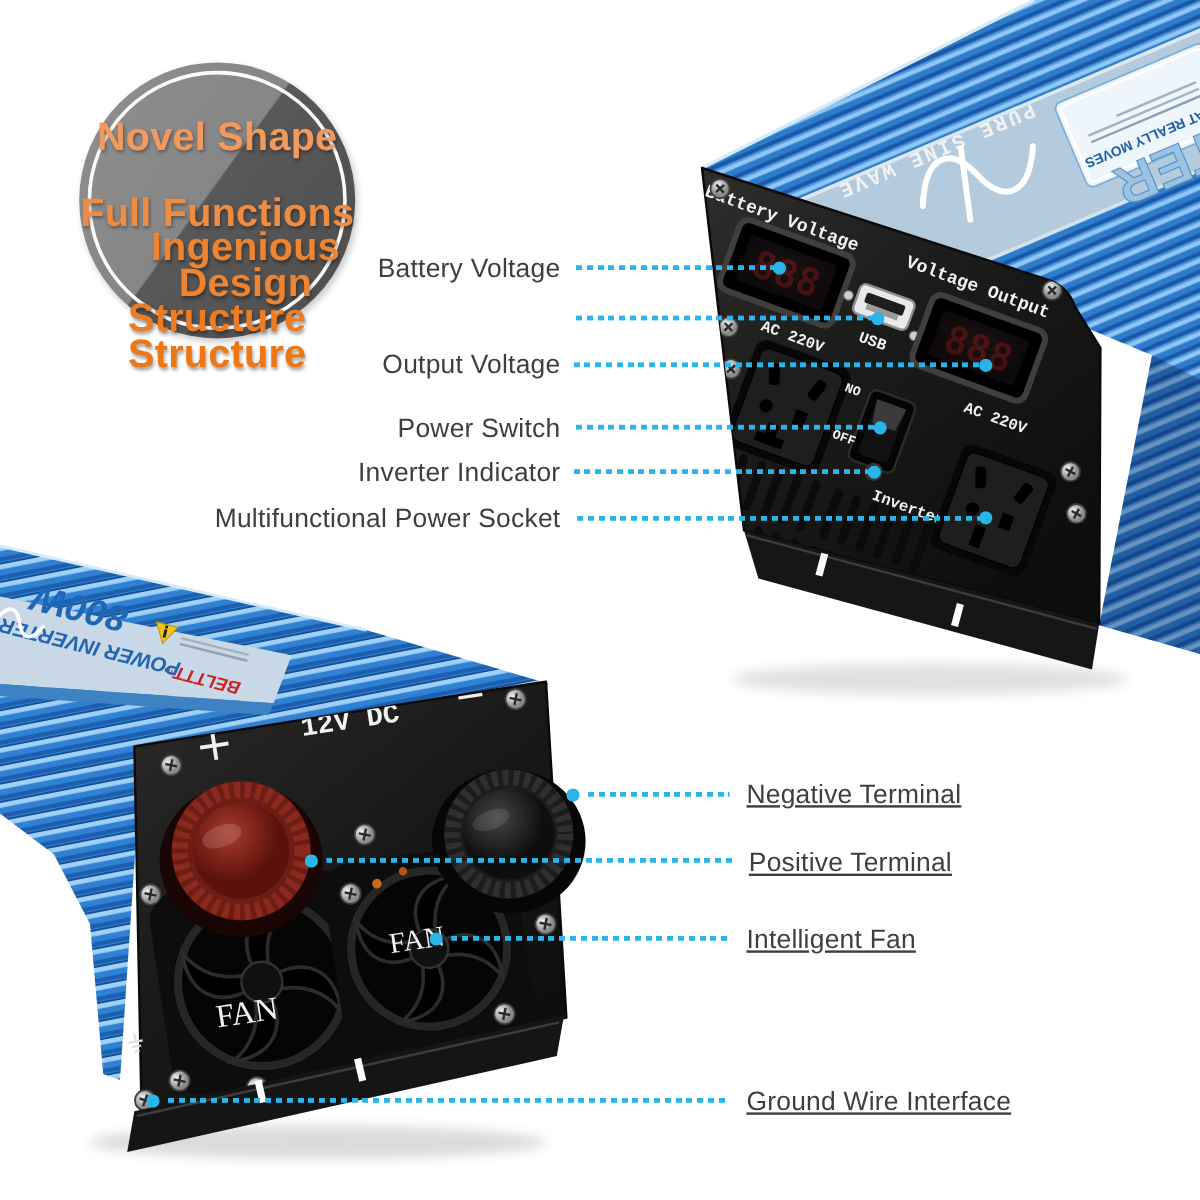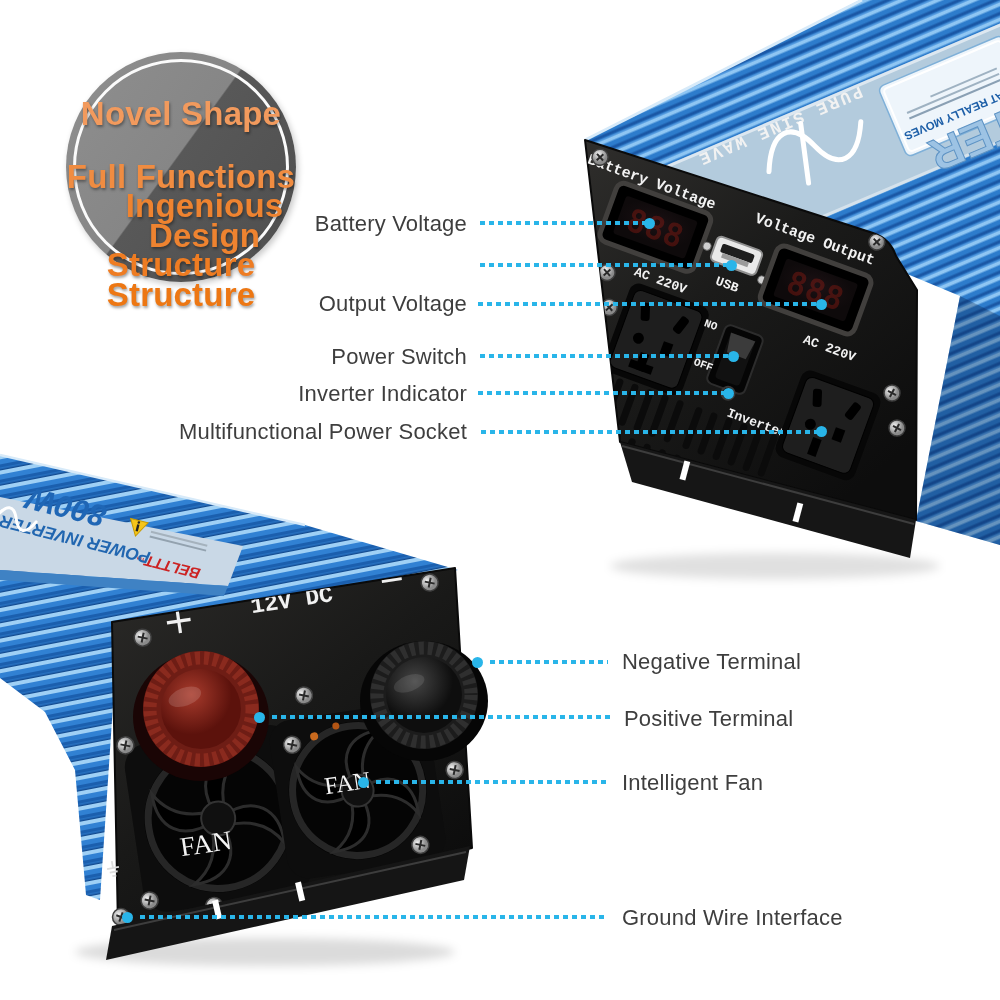--- a/index.html
+++ b/index.html
@@ -16,21 +16,21 @@
               text-shadow:1px 2px 3px rgba(0,0,0,.38);z-index:2;}
   .badge-line:nth-child(1){color:#f29a5d;}
   .badge-line:nth-child(2){color:#f08c41;margin-top:33px;}
   .badge-line:nth-child(3){color:#ee8330;padding-left:47px;}
   .badge-line:nth-child(4){color:#ee7c22;}
   .badge-line:nth-child(5){color:#ed7713;}
 
   
   .lc,.rc{position:absolute;font-size:22px;color:#3e3e3e;letter-spacing:.2px;z-index:9;}
   .lc{left:140px;width:327px;text-align:right;}
-  .rc{text-align:left;}
+  .rc{text-align:left;text-decoration:underline;}
   .dash{position:absolute;height:4px;z-index:8;
         background:repeating-linear-gradient(90deg,#29b5e9 0 5px,transparent 5px 9px);}
   .dot{position:absolute;width:11px;height:11px;border-radius:50%;background:#29b5e9;z-index:8;}
 
   svg{position:absolute;}
   svg text{user-select:none;}
   .devtext{font-family:"Liberation Mono",monospace;font-weight:700;fill:#f2f2f2;}
 </style>
 </head>
 <body>

